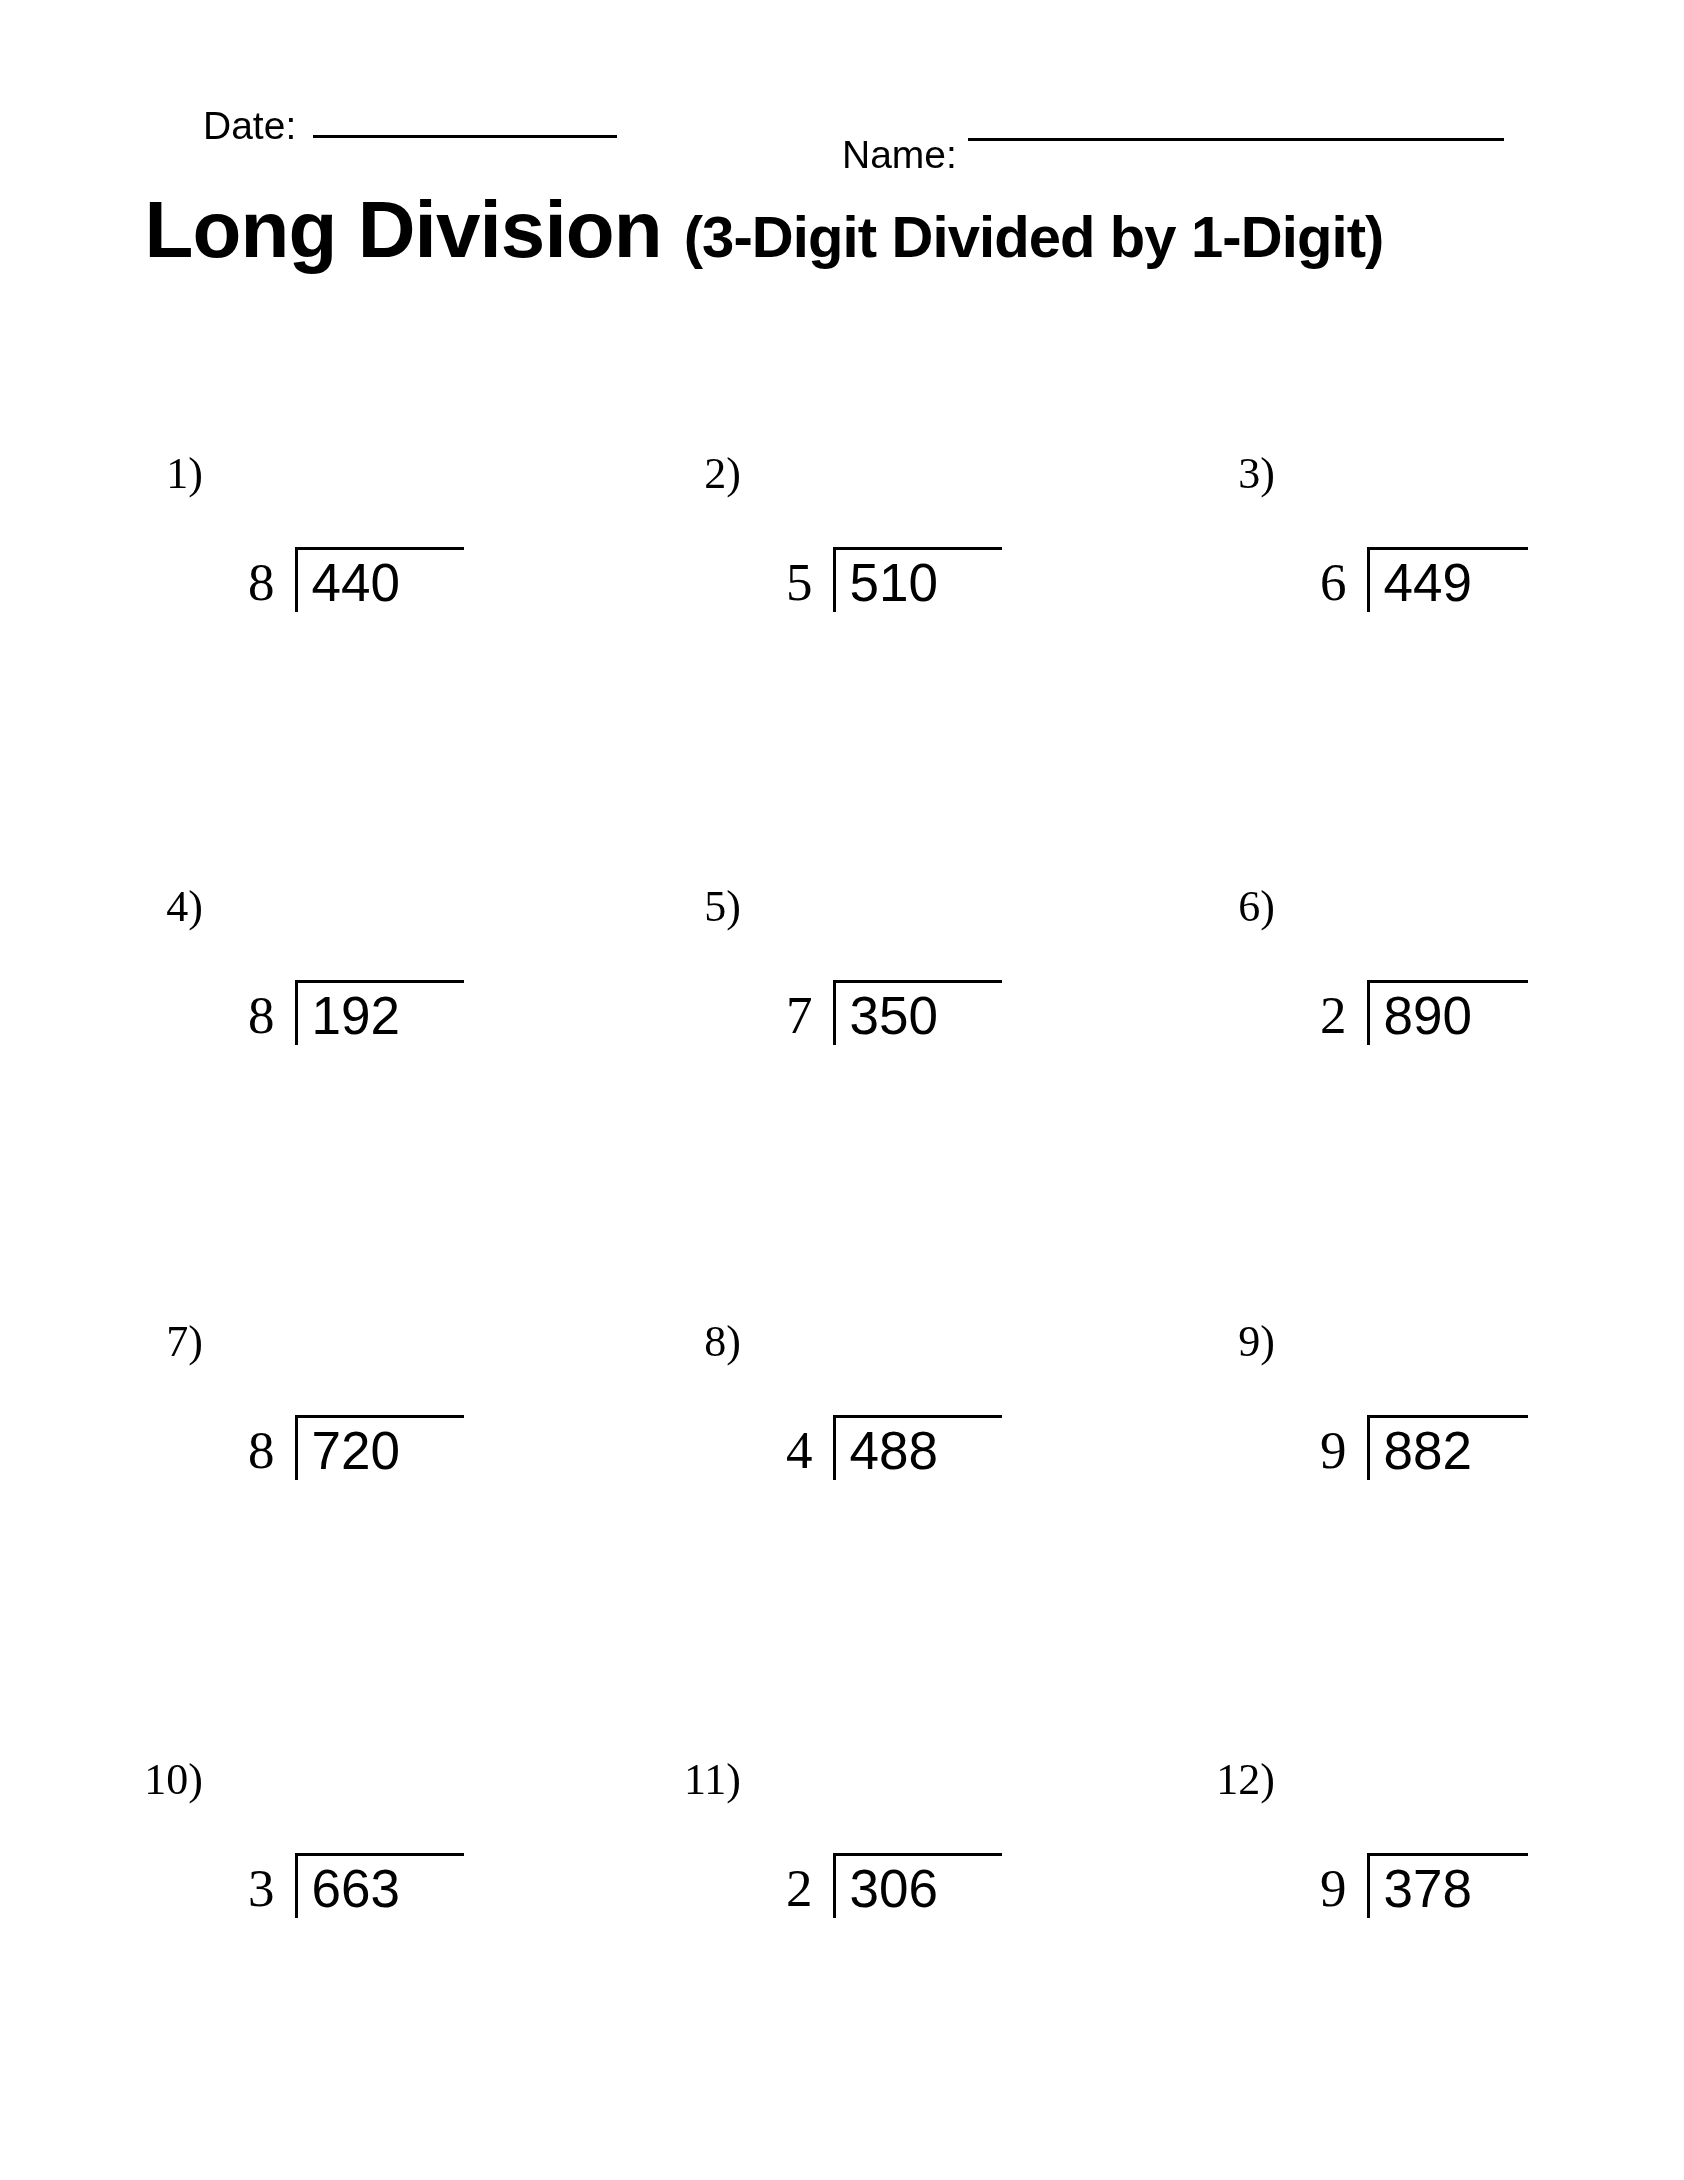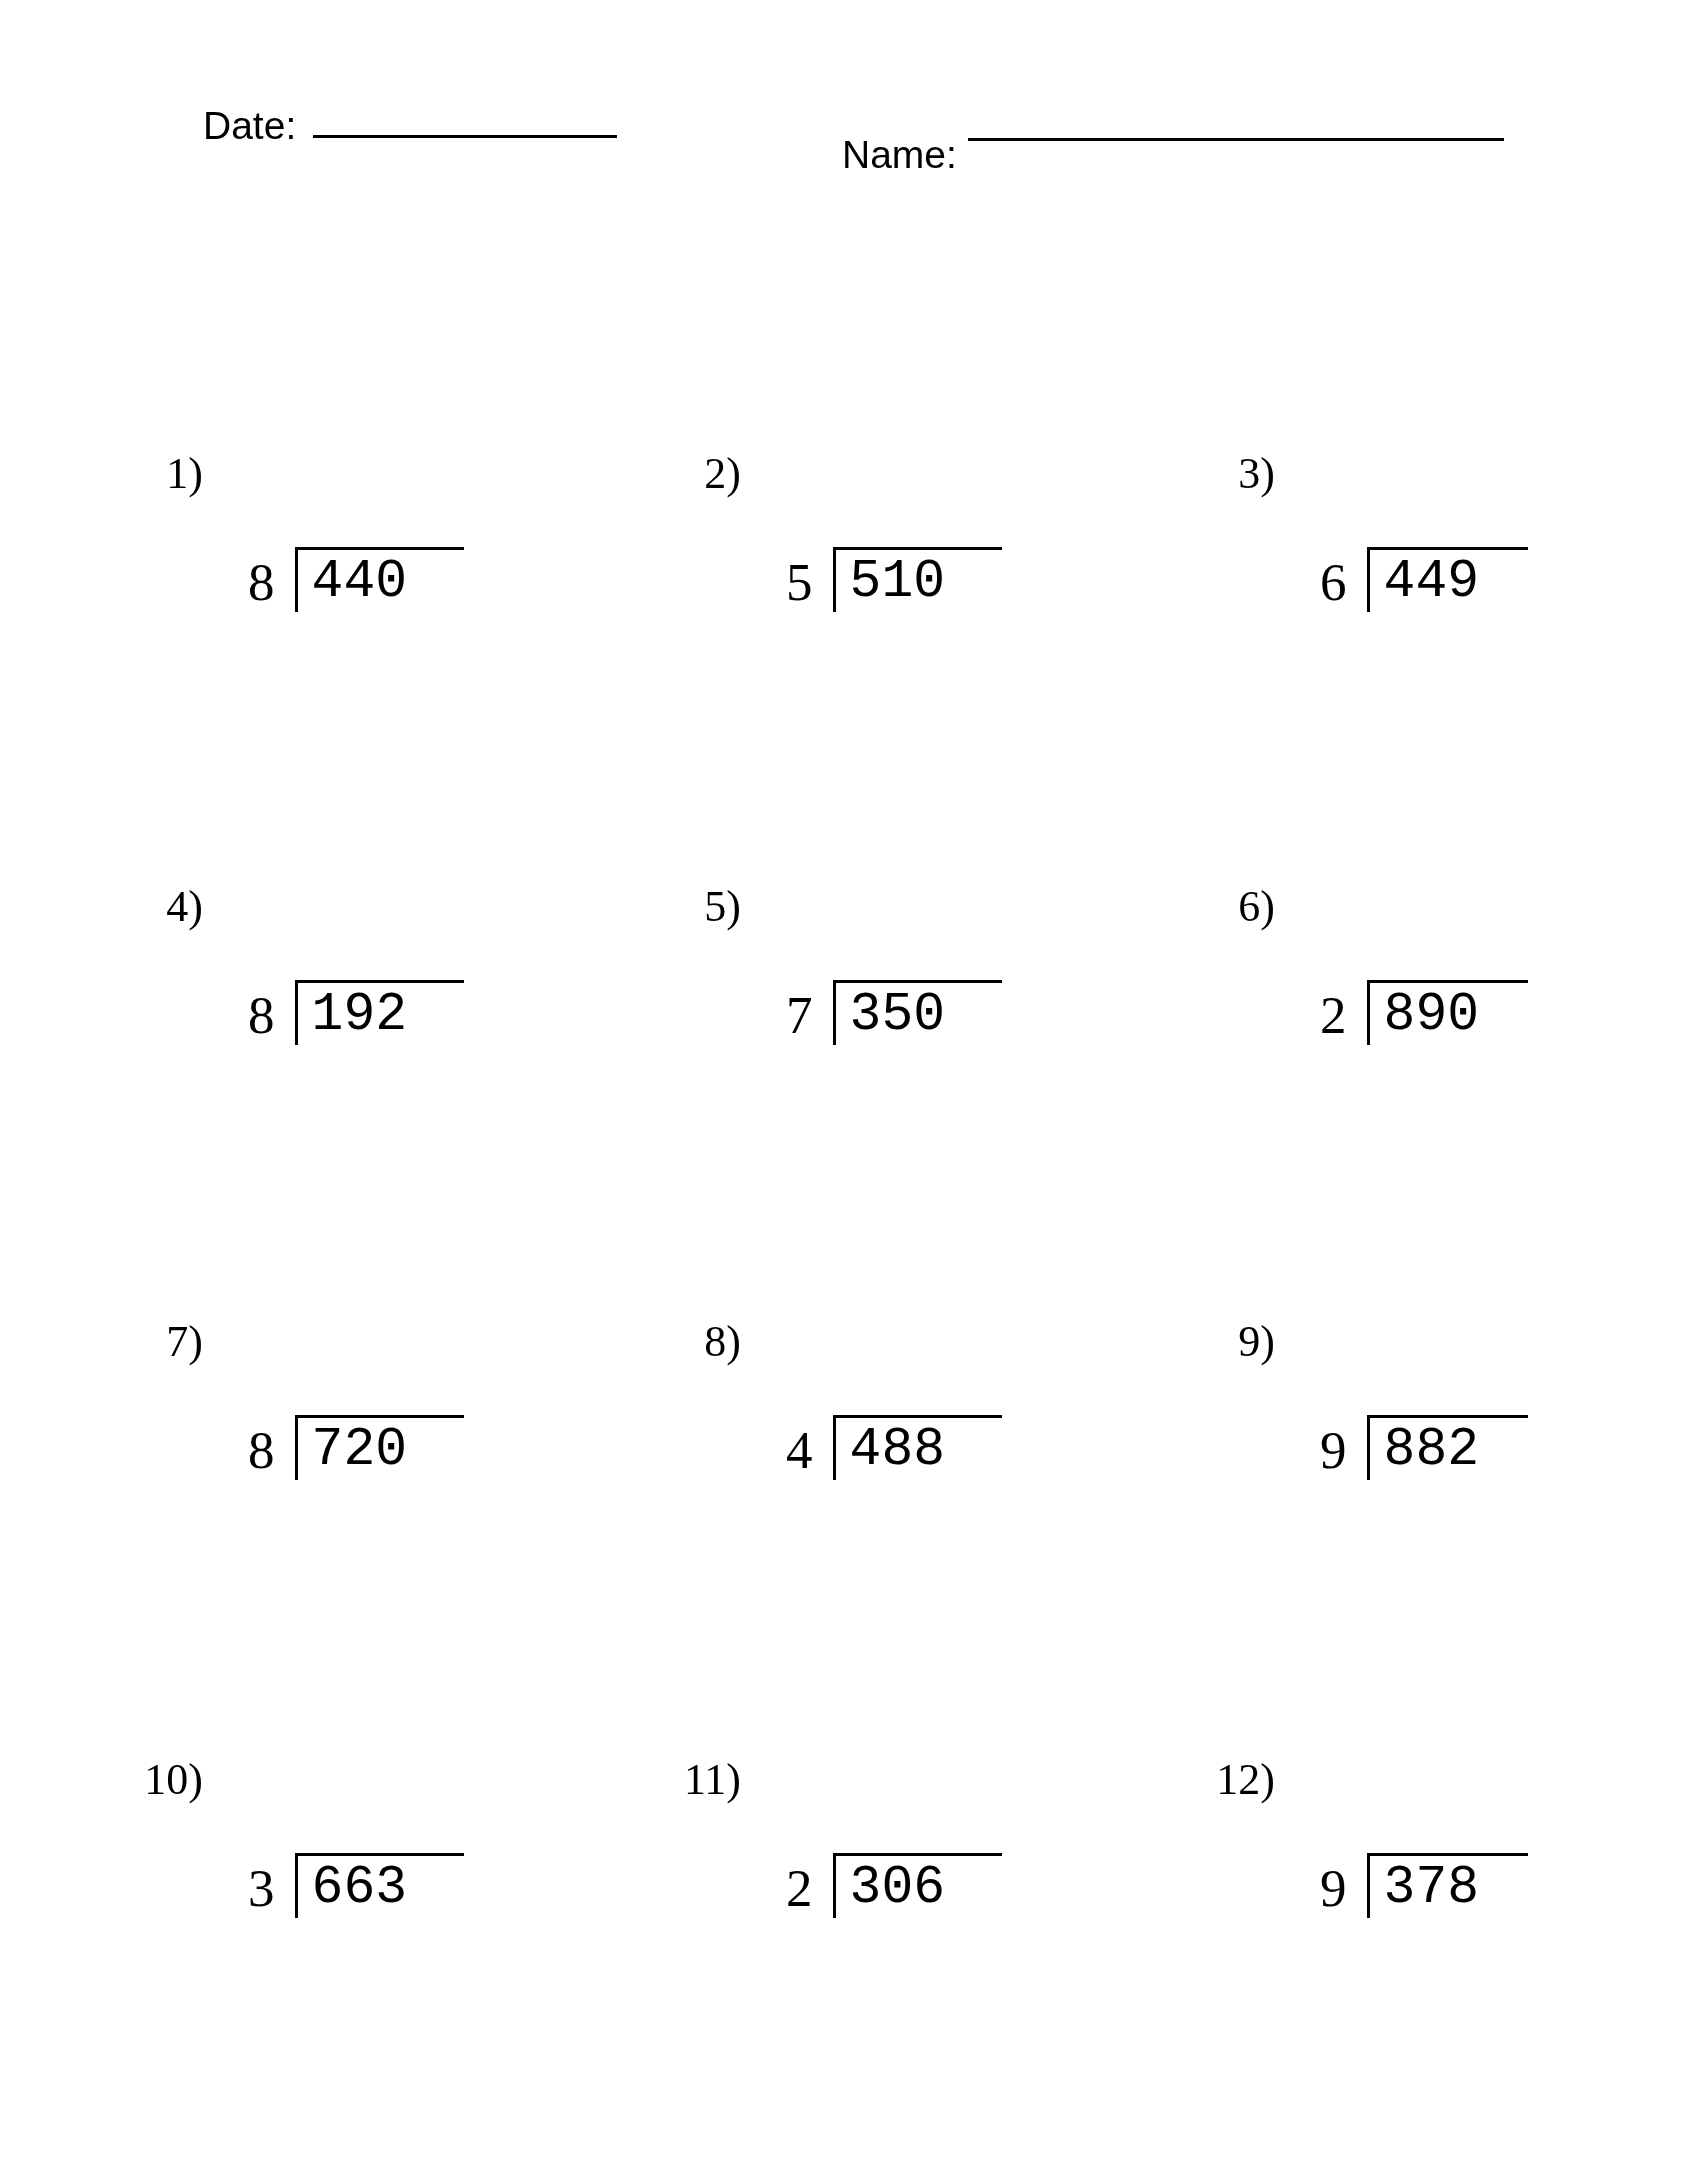--- a/index.html
+++ b/index.html
@@ -39,38 +39,41 @@
     white-space: nowrap;
   }
   .bracket {
     position: absolute; left: 0; top: 0;
     width: 152px; height: 56px; box-sizing: content-box;
     border-top: 3.4px solid var(--color-ink, #000);
     border-left: 3.4px solid var(--color-ink, #000);
     padding: 6px 0 0 13.6px;
   }
   .dividend {
-    font-family: Liberation Mono, monospace; font-size: 53px; line-height: 1;
+    font-family: Liberation Sans, sans-serif; font-size: 53px; line-height: 1;
     white-space: nowrap;
   }
 
   
   .footer { position: absolute; left: 0; right: 0; top: 2121px; text-align: center;
             font-size: 34px; line-height: 1; color: var(--color-footer_text, #3c3c3c); }
 </style>
 </head>
 <body>
 
 <div class="page">
 
   <div class="hdr-label date-label">Date:</div>
   <div class="blank-line date-line"></div>
   <div class="hdr-label name-label">Name:</div>
   <div class="blank-line name-line"></div>
 
+  <div class="title-row">
+    <span class="title-main">Long Division</span><span class="title-paren">(3-Digit Divided by 1-Digit)</span>
+  </div>
 
   <div class="problem" style="--bx:295px;  --by:547px">
     <div class="pnum">1)</div>
     <div class="divisor">8</div>
     <div class="bracket">
       <span class="dividend">440</span>
     </div>
   </div>
   <div class="problem" style="--bx:833px;  --by:547px">
     <div class="pnum">2)</div>

